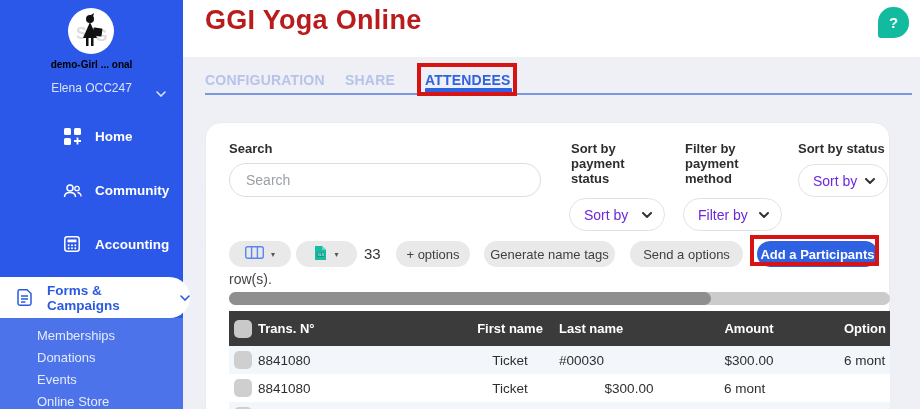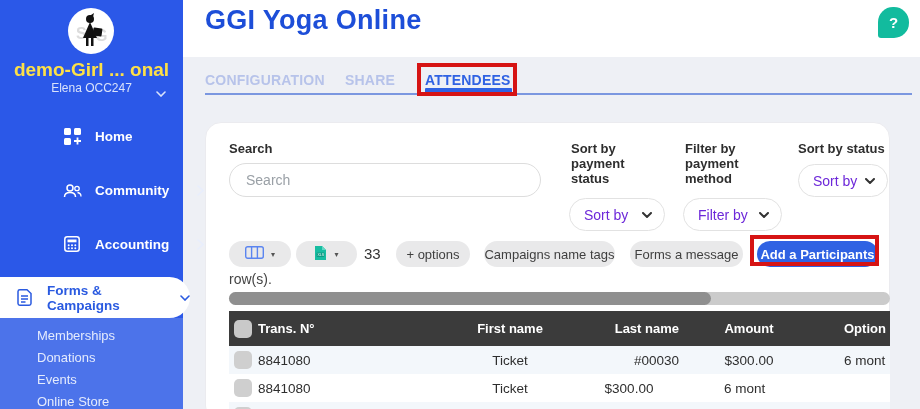--- a/index.html
+++ b/index.html
@@ -2,34 +2,34 @@
 <html><head>
 <meta charset="utf-8">
 <style>
   * { margin:0; padding:0; box-sizing:border-box; }
   body { font-family:"Liberation Sans", sans-serif; }
   #screen { position:relative; width:920px; height:409px; background:#eef0f5; overflow:hidden; }
 
   
   .sidebar { position:absolute; left:0; top:0; width:183px; height:409px; background:#2b58e8; z-index:5; }
   .logo { position:absolute; left:68px; top:8px; width:46px; height:46px; border-radius:50%; background:#fff; display:flex; align-items:center; justify-content:center; overflow:hidden; }
-  .org-name { position:absolute; top:59px; left:0; width:183px; text-align:center; color:#fde047; font-weight:bold; font-size:19px; }
+  .org-name { position:absolute; top:59px; left:0; width:183px; text-align:center; color:#000000; font-weight:bold; font-size:10px; }
   .user-row { position:absolute; top:81px; left:0; width:183px; text-align:center; color:#d9e2fb; font-size:12px; }
   .user-chevron { position:absolute; left:156px; top:83px; color:#d9e2fb; }
   .nav-item { position:absolute; left:0; width:183px; height:28px; display:flex; align-items:center; color:#fff; font-size:13.5px; font-weight:bold; cursor:pointer;margin-left:47px; }
   .nav-icon { width:20px; margin-left:15px; margin-right:13px; display:flex; justify-content:center; }
   .nav-chevron { position:absolute; left:150px; top:8px; color:#e8eefc; }
   .nav-active { position:absolute; left:0; top:277px; width:190px; height:41px; background:#fff; border-radius:0 21px 21px 0; display:flex; align-items:center; color:#2a5ae0; font-size:13.5px; font-weight:bold; cursor:pointer; z-index:6; }
   .subnav { position:absolute; left:0; top:318px; width:183px; height:91px; background:#4c73ea; padding-top:7px; }
   .subnav-item { height:22px; line-height:22px; padding-left:37px; color:#e4ebfd; font-size:13px; cursor:pointer; white-space:nowrap; }
 
   
   .main { position:absolute; left:183px; top:0; width:737px; height:409px; }
   .topband { position:absolute; left:0; top:0; width:737px; height:57px; background:#fff; }
-  .page-title { position:absolute; left:22px; top:5px; font-size:27px; font-weight:bold; color:#1d4ed8; letter-spacing:0.3px; }
+  .page-title { position:absolute; left:22px; top:5px; font-size:27px; font-weight:bold; color:#b91c1c; letter-spacing:0.3px; }
   .help-btn { position:absolute; right:11px; top:7px; width:31px; height:31px; background:#12bb9e; border-radius:15px 15px 15px 3px; color:#fff; font-weight:bold; font-size:15px; display:flex; align-items:center; justify-content:center; cursor:pointer; }
 
   .tabs-row { position:absolute; left:0; top:57px; width:737px; height:46px; }
   .tab { position:absolute; top:15px; font-size:14px; font-weight:bold; letter-spacing:0.2px; color:#b7c3ea; cursor:pointer; }
   .tab.active { color:#2f62e3; }
   .tabs-line { position:absolute; left:22px; right:8px; top:36px; height:2px; background:#7b97e0; }
   .tab-underline { position:absolute; left:242px; top:31px; width:87px; height:5px; background:#2f62e3; border-radius:1px; }
   .redbox { position:absolute; border:4px solid #d61414; z-index:9; pointer-events:none; }
 
   
@@ -53,21 +53,21 @@
   .tbl { width:740px; }
   .tr { display:flex; align-items:center; }
   .tr.head { height:35px; background:#3b3b3b; color:#fff; font-size:13px; font-weight:bold; }
   .tr.body { height:28px; font-size:13.5px; color:#2e2e2e; background:#fff; }
   .tr.body.alt { background:#f3f7fb; }
   .c-check { width:24px; display:flex; }
   .checkbox { width:18px; height:18px; background:#cfcfcf; border-radius:5px; margin-left:5px; cursor:pointer; }
   .tr.head .checkbox { background:#c9c9c9; }
   .c-trans { width:208px; padding-left:5px; }
   .c-first { width:98px; text-align:center; }
-  .c-last { width:120px; text-align:right; }
+  .c-last { width:120px; text-align:left; }
   .c-amount { width:140px; text-align:center; }
   .c-option { width:150px; padding-left:25px; }
 </style>
 </head>
 <body>
 
 <div id="screen">
 
   <div class="sidebar">
     <div class="logo">
@@ -227,22 +227,22 @@
             <path d="M1 1h7l4 4v10H1z" fill="#17bda1"></path>
             <path d="M8 1l4 4H8z" fill="#63d8c4"></path>
             <rect x="2.6" y="7.5" width="7.8" height="4.6" rx="0.8" fill="#0e9b84"></rect>
             <text x="3.4" y="11.2" font-size="3.6" fill="#eafffb" font-family="Liberation Sans">XLS</text>
           </svg>
         </span>
         <span class="caret">▾</span>
       </button>
       <span class="count-label">33</span>
       <button class="pill" style="left:190px; width:74px;">+ options</button>
-      <button class="pill" style="left:278px; width:131px;">Campaigns name tags</button>
-      <button class="pill" style="left:424px; width:113px;">Forms a message</button>
+      <button class="pill" style="left:278px; width:131px;">Generate name tags</button>
+      <button class="pill" style="left:424px; width:113px;">Send a options</button>
       <button class="pill primary" style="left:551px; width:121px;">Add a Participants</button>
       <div class="redbox" style="left:544px; top:112px; width:129px; height:31px;"></div>
 
       <div class="rows-label">row(s).</div>
 
       <div class="hscroll-track">
         <div class="hscroll-thumb"></div>
       </div>
 
       <div class="table-wrap">

